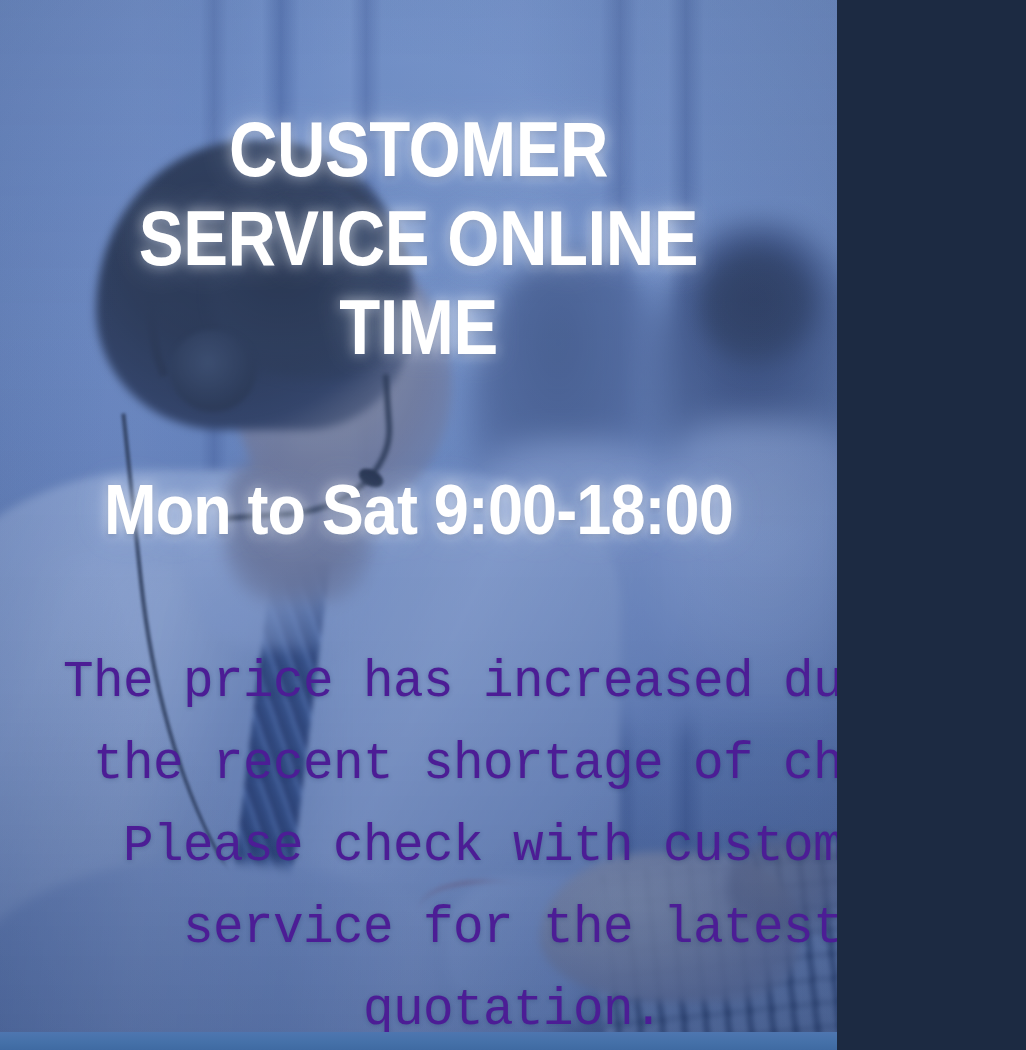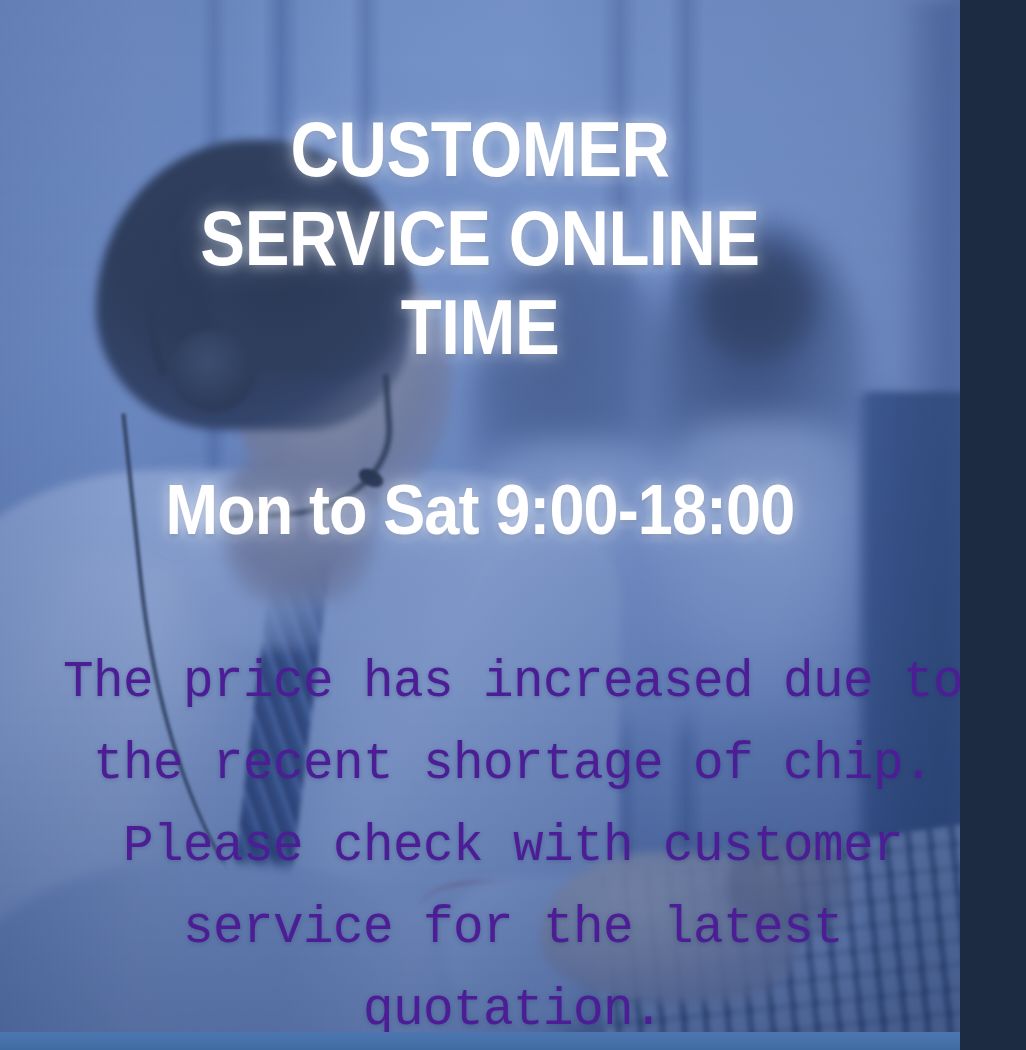--- a/index.html
+++ b/index.html
@@ -6,21 +6,21 @@
     margin: 0;
     padding: 0;
     background: #1c2a42;
   }
   body {
     font-family: "Liberation Sans", sans-serif;
   }
 
   #banner {
     position: relative;
-    width: 960px;
+    width: 837px;
     height: 1050px;
     overflow: hidden;
     background: #7e9bc9;
   }
 
   
 
   .photo-layer {
     position: absolute;
     inset: 0;

